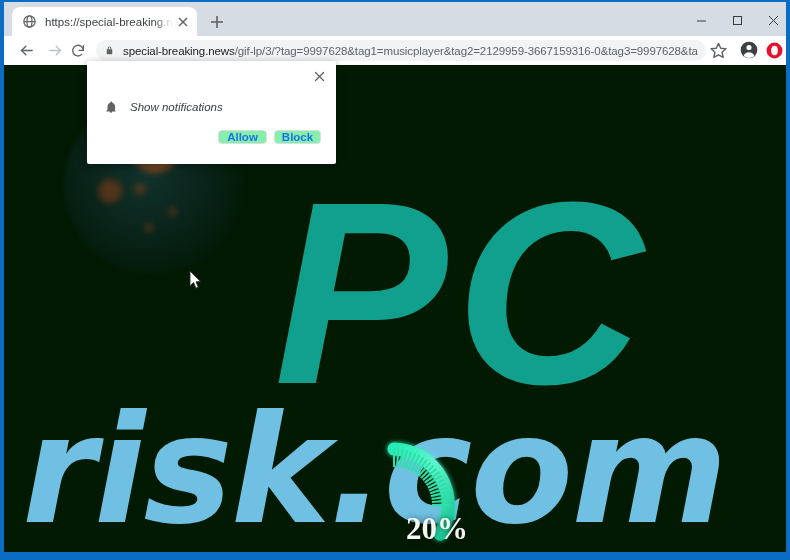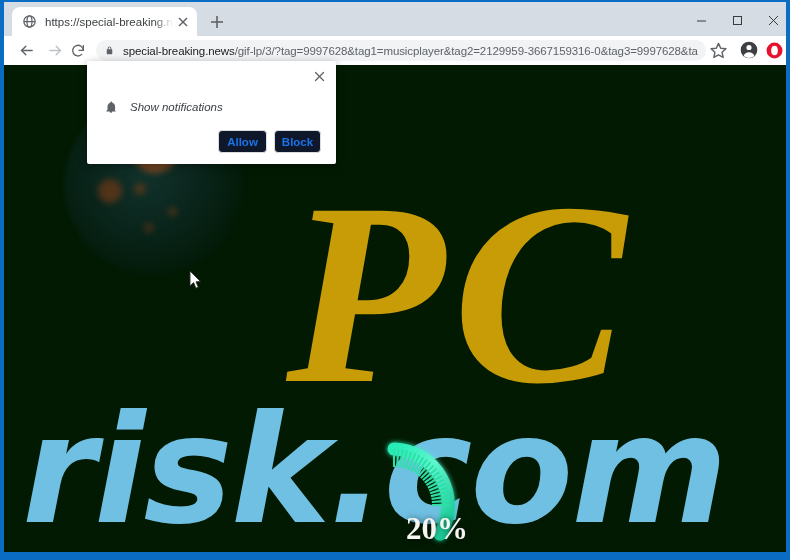--- a/index.html
+++ b/index.html
@@ -167,26 +167,26 @@
     position: absolute;
     left: 4px; top: 65px;
     width: 782px; height: 487px;
     background: #021a02;
     overflow: hidden;
   }
 
   
   #watermark-pc {
     position: absolute;
-    left: 282px; top: 98px;
+    left: 270px; top: 98px;
     font-size: 260px;
     font-weight: 700;
     font-style: italic;
-    font-family: Liberation Serif, serif;
-    color: #eab308;
+    font-family: Liberation Sans, sans-serif;
+    color: #14b8a6;
     letter-spacing: 8px;
     line-height: 1;
     white-space: nowrap;
     user-select: none;
     opacity: .85;
   }
   #watermark-risk {
     position: absolute;
     left: 18px; top: 330px;
     font-size: 150px;
@@ -284,24 +284,24 @@
   }
   #bell-icon svg { display: block; }
   #dialog-permission-label {
     font-size: 11.5px;
     color: #3c4043;
     white-space: nowrap;
   }
   .dialog-btn {
     position: absolute;
     top: 69px;
-    height: 23px;
+    height: 14px;
     border: 1px solid #dadce0;
     border-radius: 4px;
-    background: #0f172a;
+    background: #86efac;
     color: #1a73e8;
     font-family: "Liberation Sans", sans-serif;
     font-size: 11.5px;
     font-weight: 600;
     display: flex;
     align-items: center;
     justify-content: center;
     box-sizing: border-box;
   }
   #btn-allow { left: 131px; width: 49px; }

